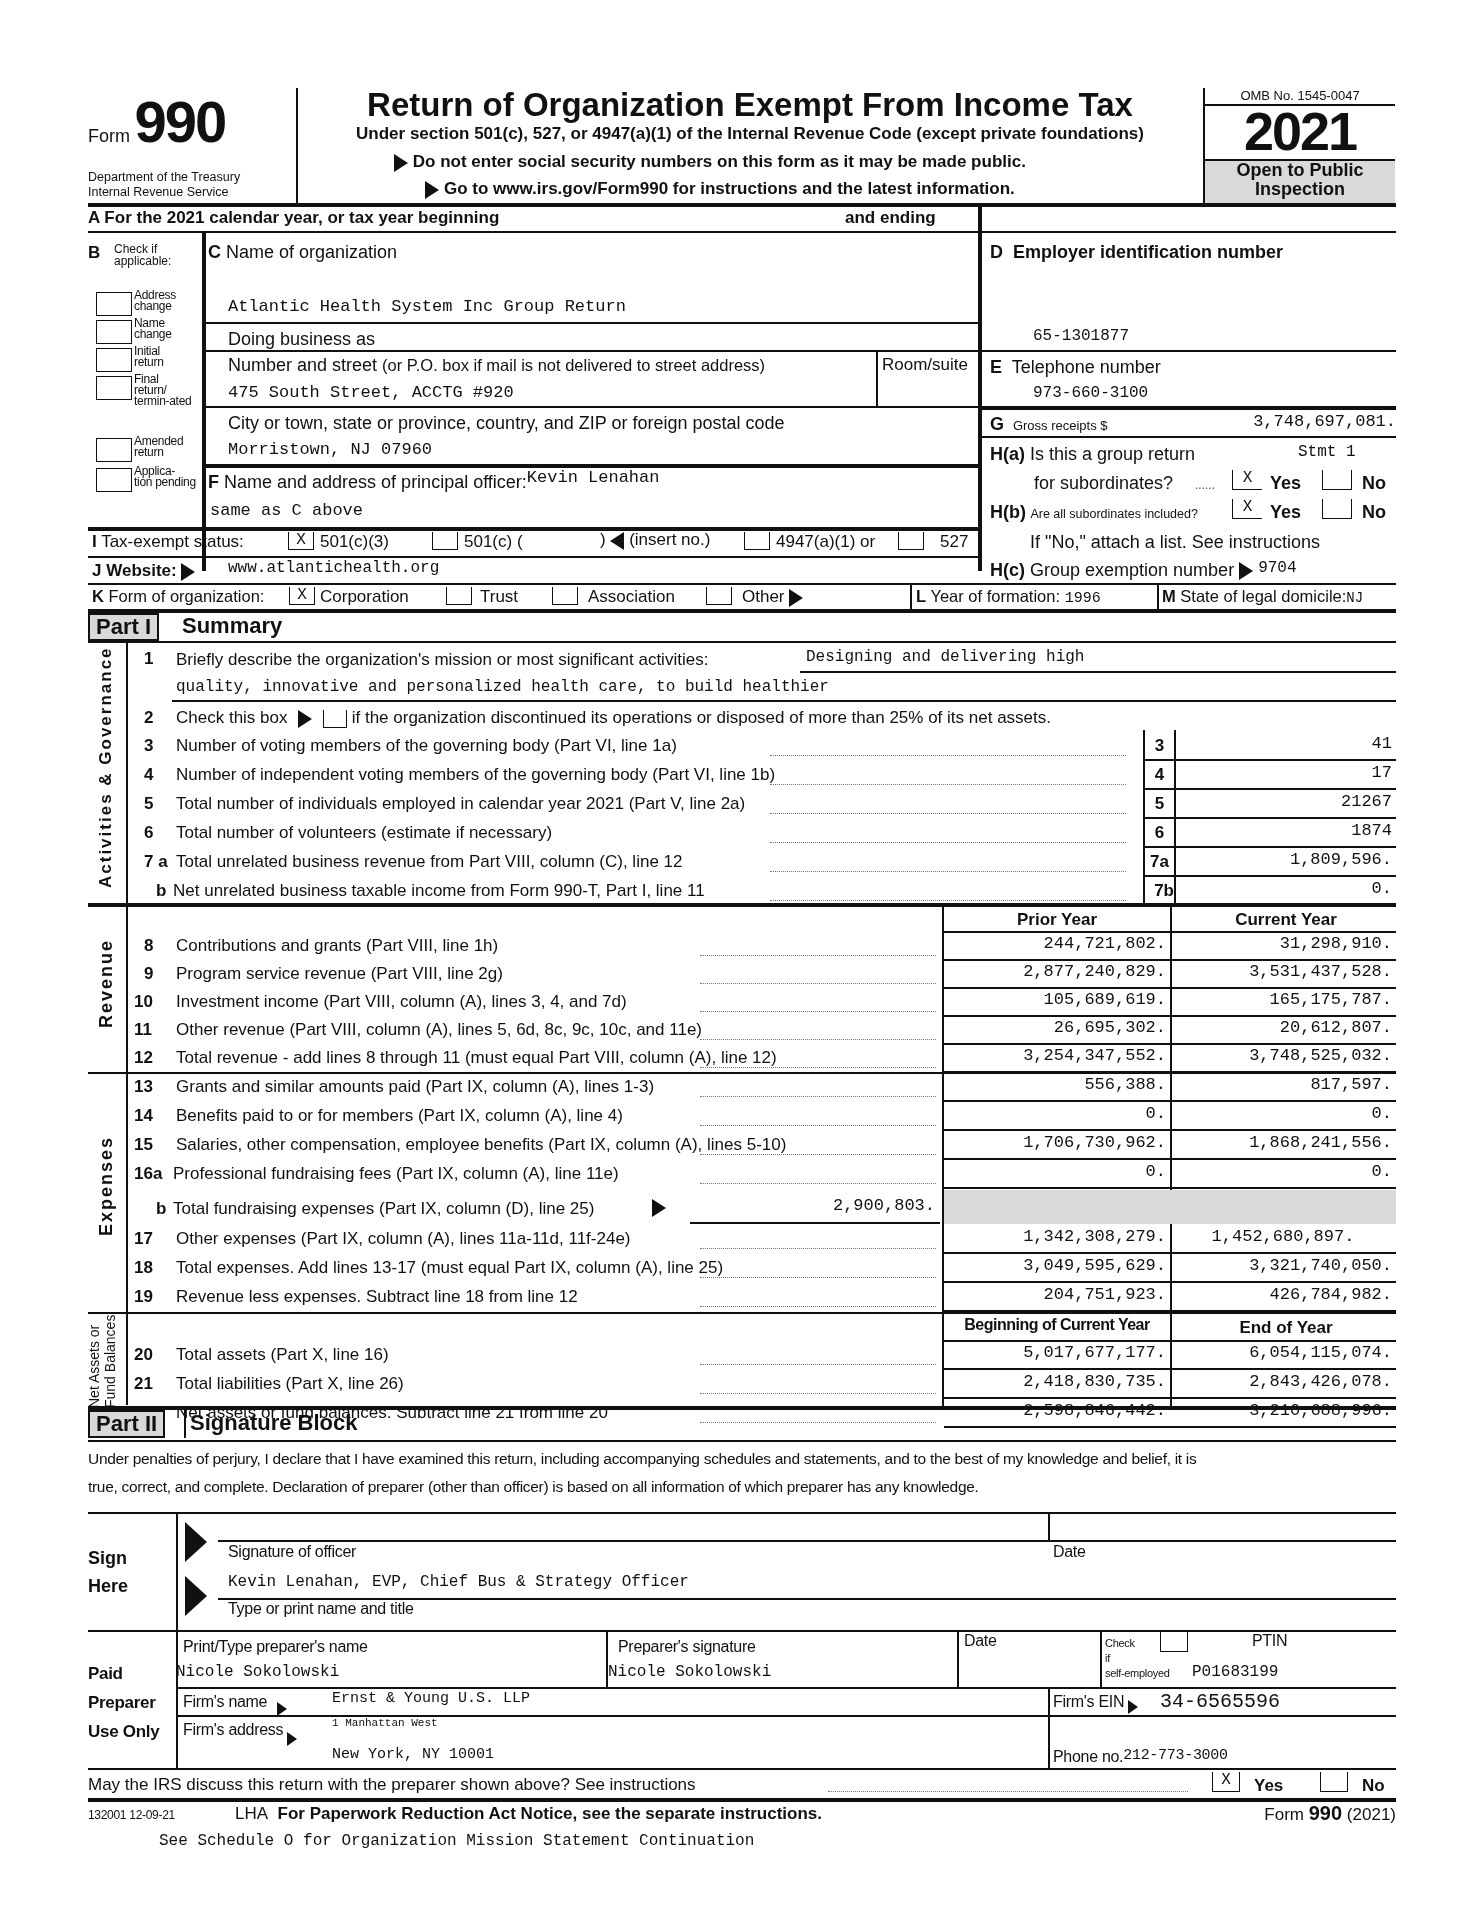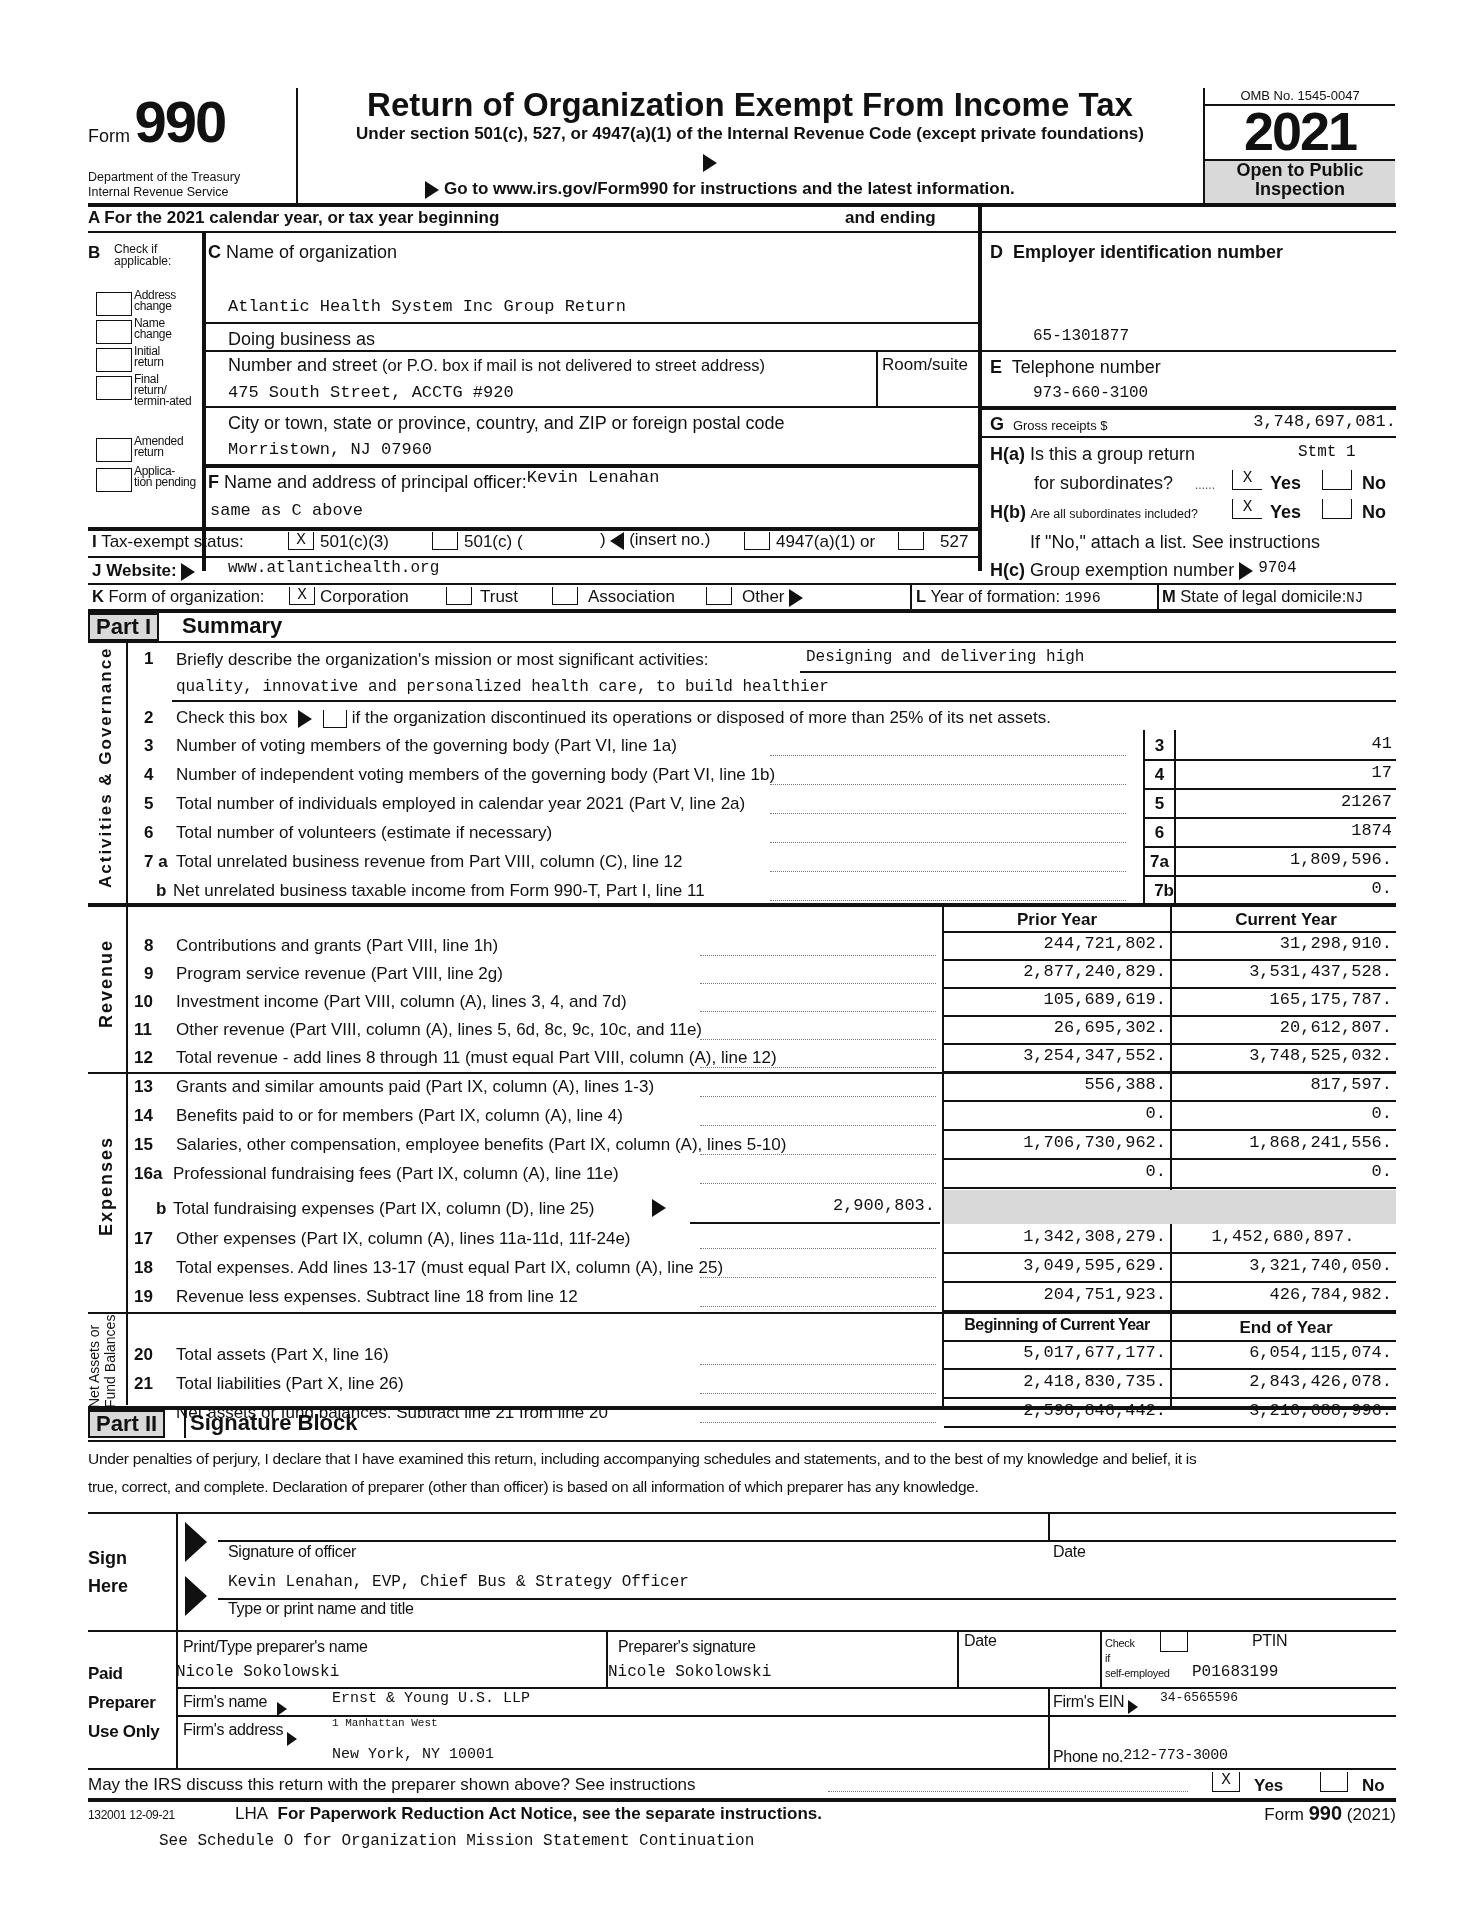--- a/index.html
+++ b/index.html
@@ -29,20 +29,21 @@
   <span style="font-size:58px;font-weight:bold;letter-spacing:-2px;">990</span>
 </div>
 <div class="abs" style="left:88px;top:170px;font-size:12.5px;">Department of the Treasury</div>
 <div class="abs" style="left:88px;top:185px;font-size:12.5px;">Internal Revenue Service</div>
 <div class="vl" style="left:296px;top:88px;height:116px;"></div>
 
 <div class="abs" style="left:300px;top:86px;width:900px;text-align:center;font-size:33px;font-weight:bold;">Return of Organization Exempt From Income Tax</div>
 <div class="abs" style="left:300px;top:124px;width:900px;text-align:center;font-size:17px;font-weight:bold;">Under section 501(c), 527, or 4947(a)(1) of the Internal Revenue Code (except private foundations)</div>
 <div class="abs" style="left:300px;top:152px;width:820px;text-align:center;font-size:17px;font-weight:bold;">
   <span class="tri"></span>
+  <span>Do not enter social security numbers on this form as it may be made public.</span>
 </div>
 <div class="abs" style="left:300px;top:179px;width:840px;text-align:center;font-size:17px;font-weight:bold;">
   <span class="tri"></span>
   <span>Go to www.irs.gov/Form990 for instructions and the latest information.</span>
 </div>
 <div class="vl" style="left:1203px;top:88px;height:116px;"></div>
 <div class="abs" style="left:1205px;top:88px;width:190px;text-align:center;font-size:13px;">OMB No. 1545-0047</div>
 <div class="hl" style="left:1205px;top:104px;width:190px;"></div>
 <div class="abs" style="left:1205px;top:100px;width:190px;text-align:center;font-size:54px;font-weight:bold;letter-spacing:-2px;">2021</div>
 <div class="hl" style="left:1205px;top:159px;width:190px;"></div>
@@ -440,21 +441,21 @@
 <div class="abs cond" style="left:183px;top:1693px;font-size:16px;">
   <span>Firm's name</span>
   <span class="tri" style="border-top-width:7px;border-bottom-width:7px;border-left-width:10px;position:relative;top:6px;margin-left:6px;"></span>
 </div>
 <div class="abs mono" style="left:332px;top:1690px;font-size:15px;">Ernst &amp; Young U.S. LLP</div>
 <div class="vl" style="left:1048px;top:1687px;height:82px;"></div>
 <div class="abs cond" style="left:1053px;top:1693px;font-size:16px;">
   <span>Firm's EIN</span>
   <span class="tri" style="border-top-width:7px;border-bottom-width:7px;border-left-width:10px;position:relative;top:4px;"></span>
 </div>
-<div class="abs mono" style="left:1160px;top:1690px;font-size:13px;">34-6565596</div>
+<div class="abs mono" style="left:1160px;top:1690px;font-size:20px;">34-6565596</div>
 <div class="hl" style="left:176px;top:1715px;width:1220px;"></div>
 <div class="abs cond" style="left:183px;top:1721px;font-size:16px;">
   <span>Firm's address</span>
   <span class="tri" style="border-top-width:7px;border-bottom-width:7px;border-left-width:10px;position:relative;top:8px;"></span>
 </div>
 <div class="abs mono" style="left:332px;top:1717px;font-size:11px;">1 Manhattan West</div>
 <div class="abs mono" style="left:332px;top:1746px;font-size:15px;">New York, NY 10001</div>
 <div class="abs cond" style="left:1053px;top:1748px;font-size:16px;">
   <span>Phone no.</span><span class="mono" style="font-size:15px;position:relative;top:-3px;">212-773-3000</span>
 </div>

